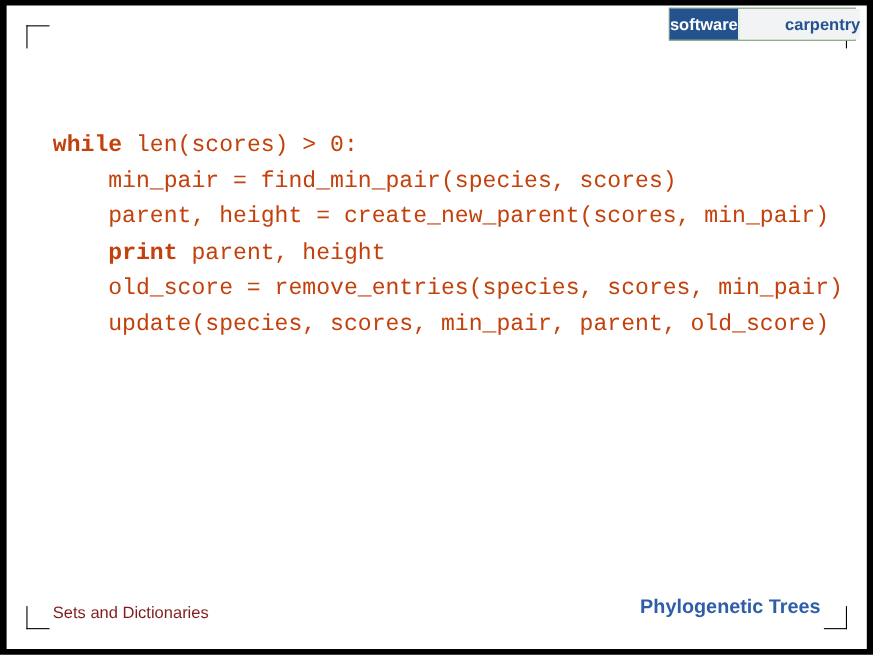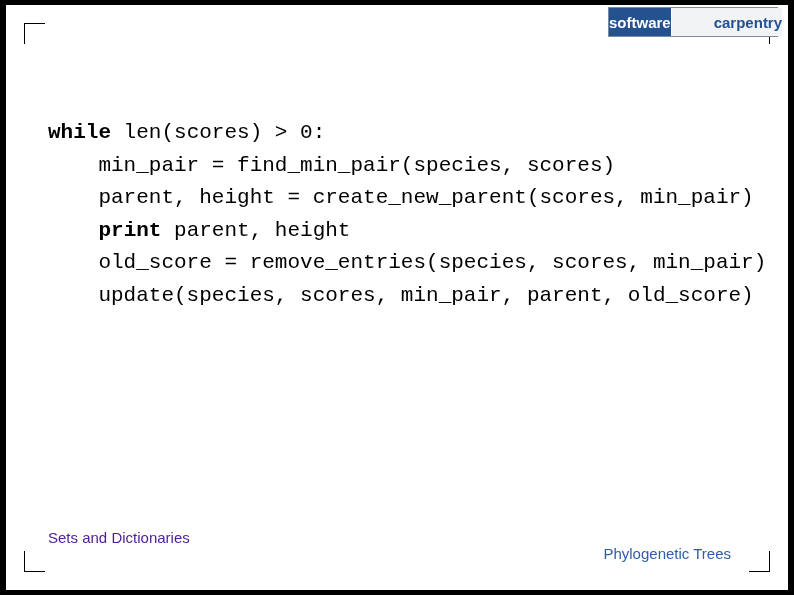--- a/index.html
+++ b/index.html
@@ -80,38 +80,39 @@
 
   .code {
     position: absolute;
     top: 112px;
     left: 42px;
     right: 0;
     font-family: "Courier New", Courier, monospace;
     font-size: 21px;
     line-height: 1.55;
     white-space: pre;
-    color: #000000;
+    color: #c2410c;
     overflow: hidden;
   }
   .code .kw { font-weight: bold; }
 
   .footer-left {
     position: absolute;
-    bottom: 44px;
+    bottom: 24px;
     left: 42px;
     font-size: 15px;
-    color: #4c1d95;
+    color: #7f1d1d;
   }
   .footer-right {
     position: absolute;
     bottom: 28px;
-    right: 57px;
-    font-size: 15px;
+    right: 42px;
+    font-size: 18px;
     color: #2f5da8;
+    font-weight: bold;
   }
 </style>
 </head>
 <body>
 
 <div class="slide">
 
   <div class="corner tl"></div>
   <div class="corner tr"></div>
   <div class="corner bl"></div>

